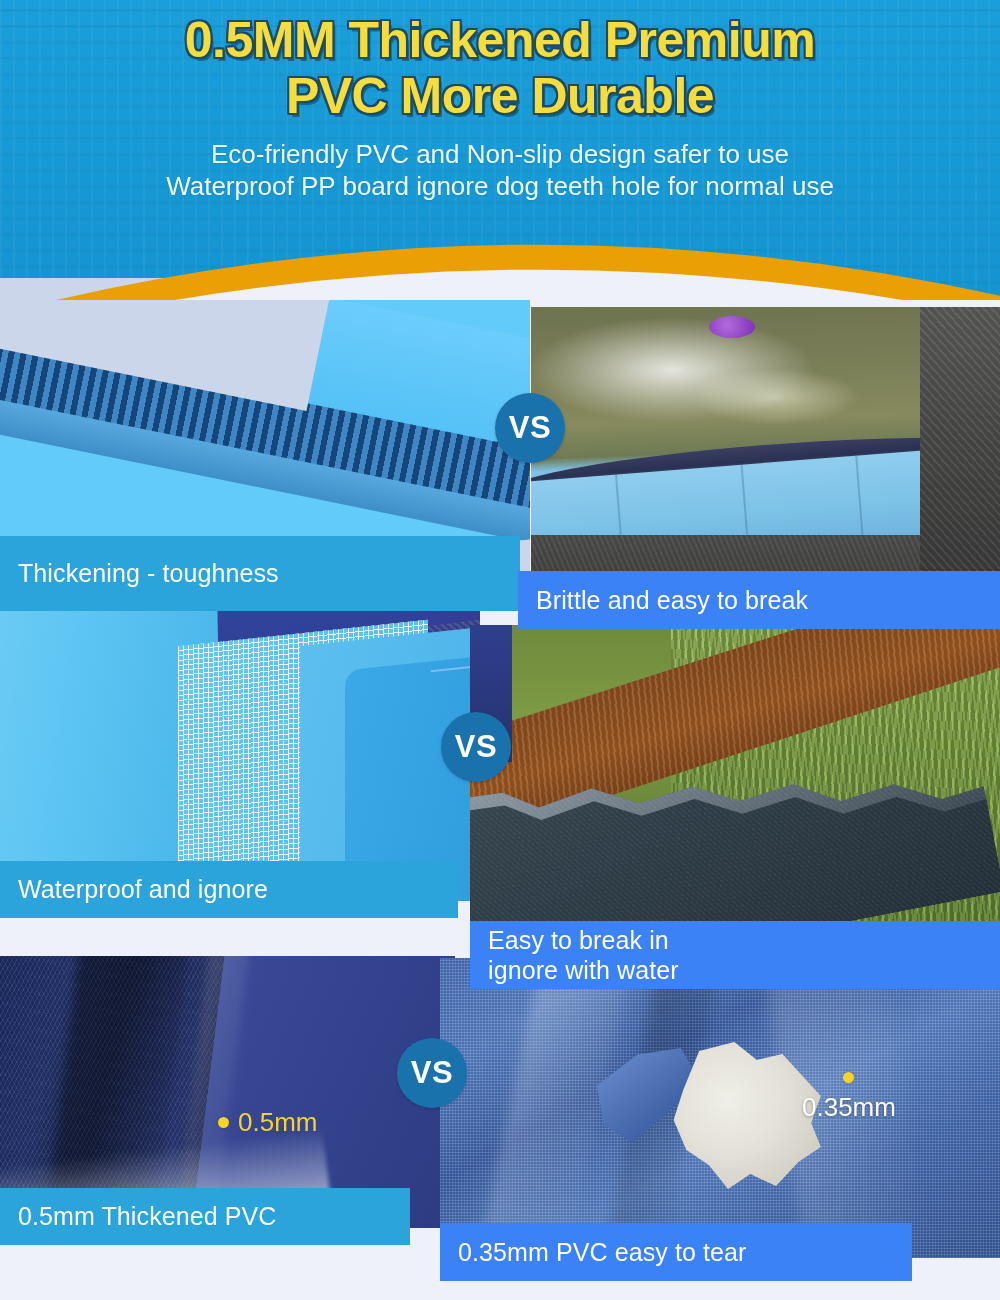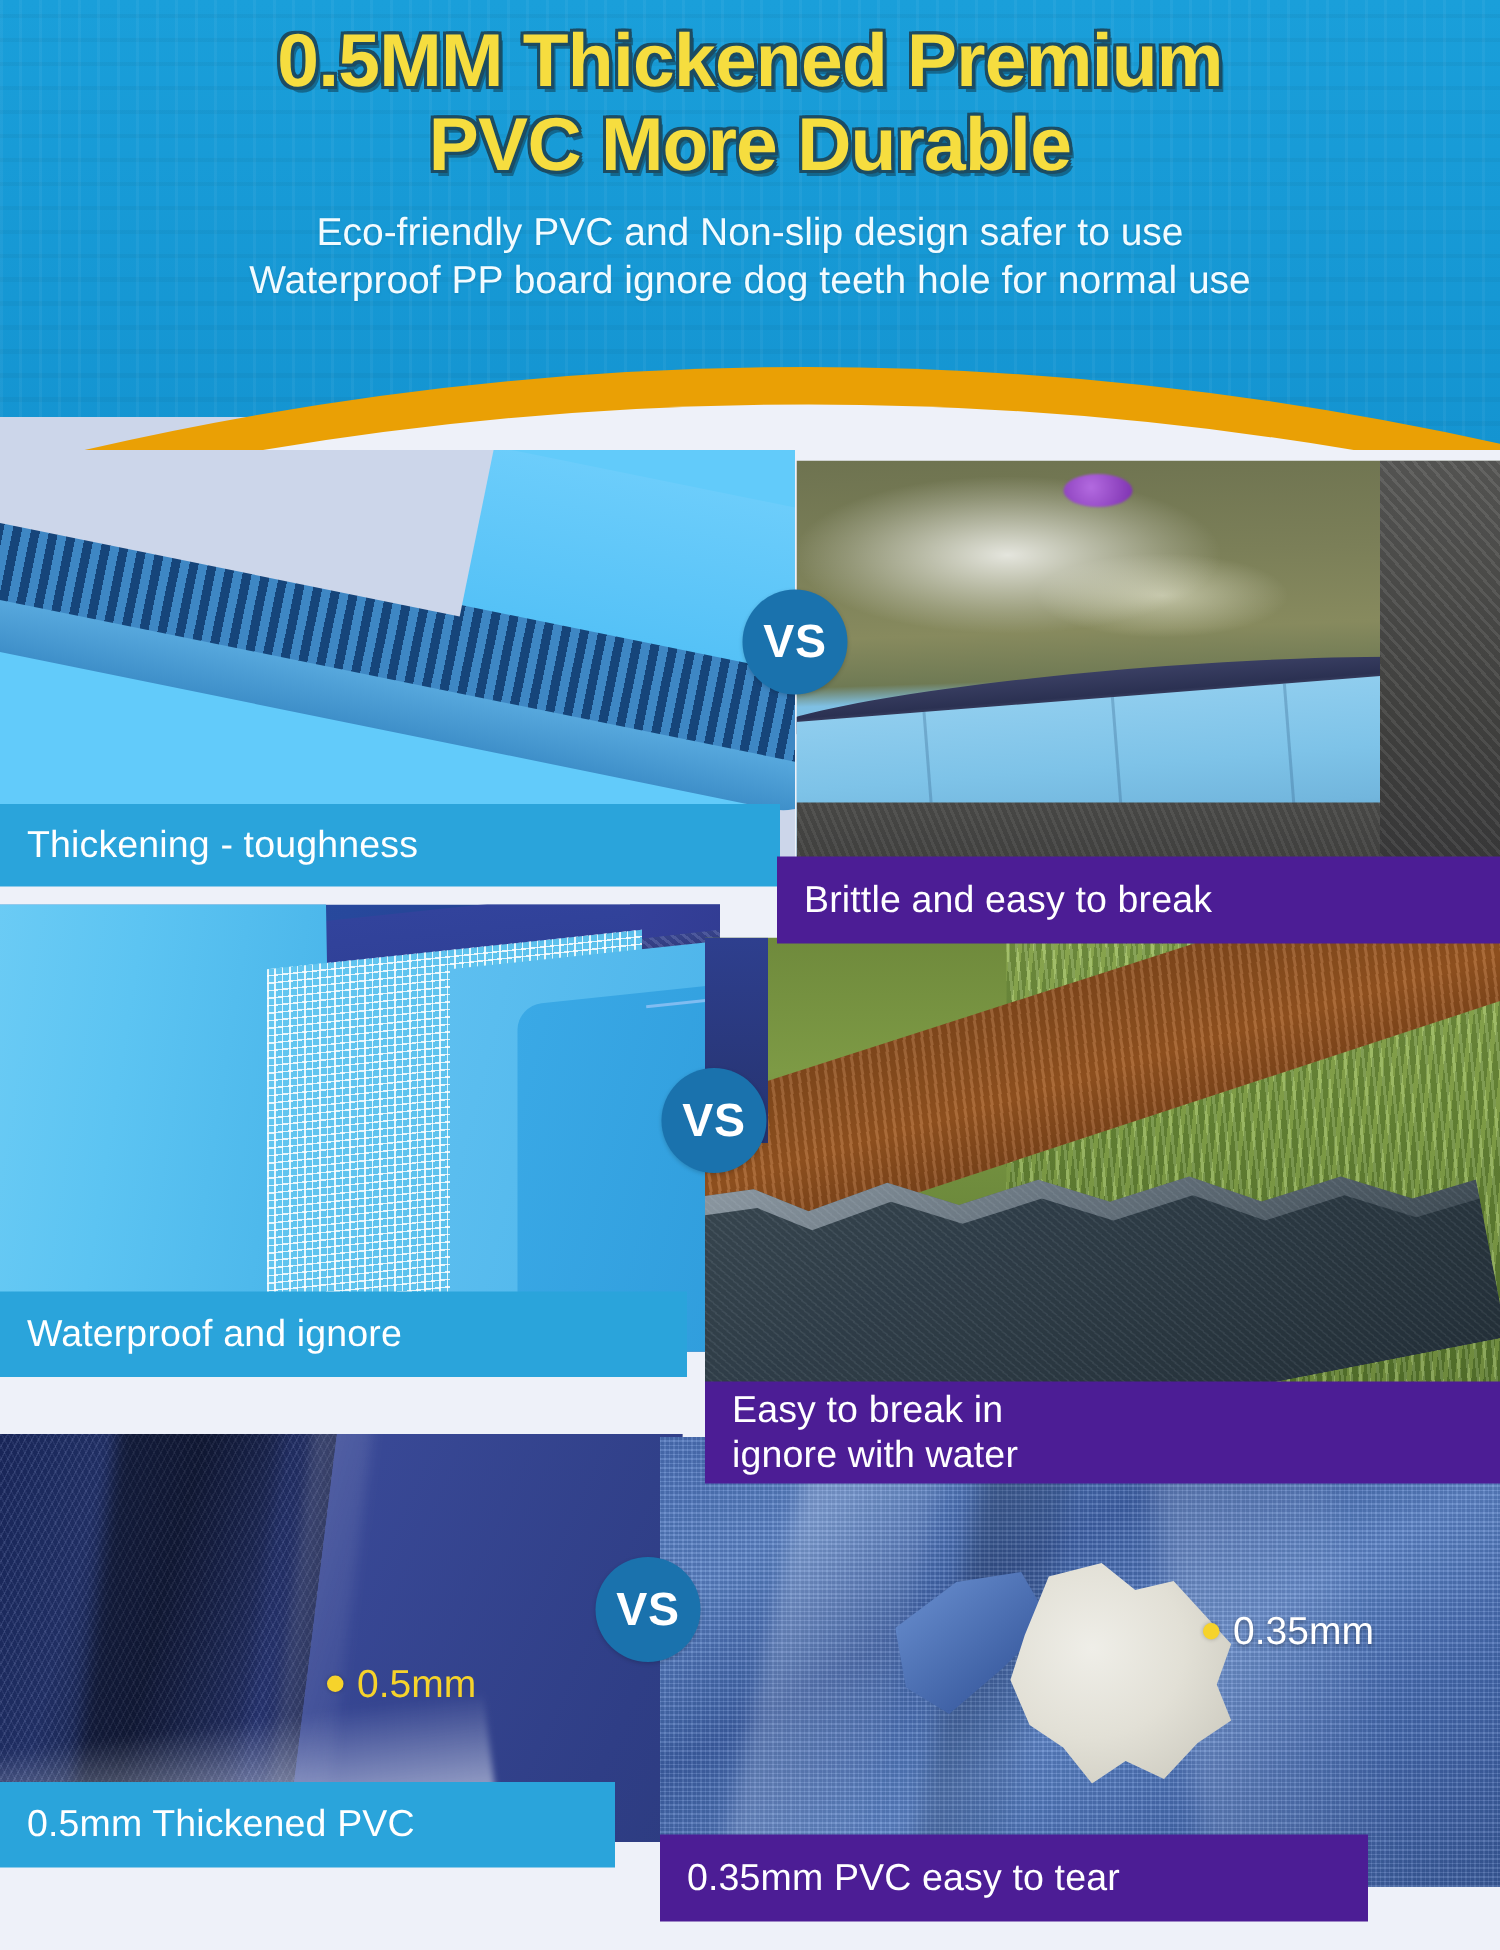--- a/index.html
+++ b/index.html
@@ -76,21 +76,21 @@
     color:#ffffff;
     font-size:25px;
     line-height:29px;
     font-weight:400;
     padding-left:18px;
     box-sizing:border-box;
     z-index:12;
     letter-spacing:0.1px;
   }
   .cap-blue{background:#2aa4db;}
-  .cap-gray{background:#4c1d95;}
+  .cap-gray{background:#3b82f6;}
   .cap-2line{line-height:30px;margin-top:28px;}
 
   
   .vs{
     position:absolute;
     width:70px;height:70px;border-radius:50%;
     background:#1a72ad;
     color:#fff;
     font-size:31px;font-weight:bold;
     display:flex;align-items:center;justify-content:center;
@@ -370,21 +370,21 @@
         <div class="sky"></div>
         <div class="board">
           <div class="board-top"></div>
           <div class="board-core"></div>
           <div class="board-front"></div>
         </div>
         <div class="mask-tl"></div>
       </div>
 
     </div>
-    <div class="caption cap-blue" style="left:0;top:258px;width:520px;height:55px;">Thickening - toughness</div>
+    <div class="caption cap-blue" style="left:0;top:258px;width:520px;height:75px;">Thickening - toughness</div>
 
     <div class="panel r1r" style="left:531px;top:29px;width:469px;height:300px;">
       <div class="photo">
         <div class="purple"></div>
         <div class="rim"></div>
         <div class="wall">
           <div class="wall-seam" style="left:22%"></div>
           <div class="wall-seam" style="left:46%"></div>
           <div class="wall-seam" style="left:68%"></div>
         </div>
@@ -448,21 +448,21 @@
 
     <div class="panel r3r" style="left:440px;top:680px;width:560px;height:300px;">
       <div class="art">
         <div class="fab"></div>
         <div class="crease1"></div>
         <div class="crease2"></div>
         <div class="crease3"></div>
         <div class="flap"></div>
         <div class="hole"></div>
       </div>
-      <div class="dot-label" style="left:362px;top:114px;">
+      <div class="dot-label" style="left:362px;top:114px;flex-direction:column;">
         <span class="dot"></span>
         <span class="dot-text white">0.35mm</span>
       </div>
     </div>
     <div class="caption cap-gray" style="left:440px;top:945px;width:472px;height:58px;">0.35mm PVC easy to tear</div>
 
     <div class="vs" style="left:397px;top:760px;">
       <span>VS</span>
     </div>
 

